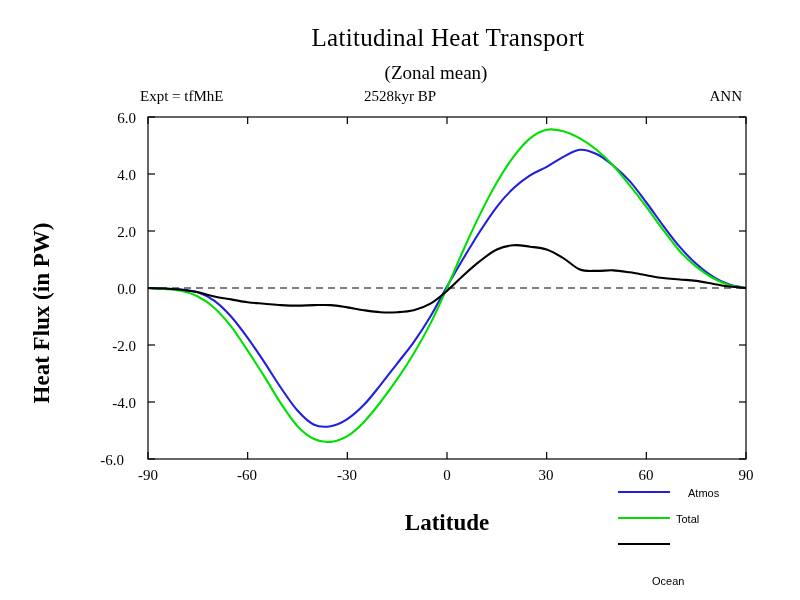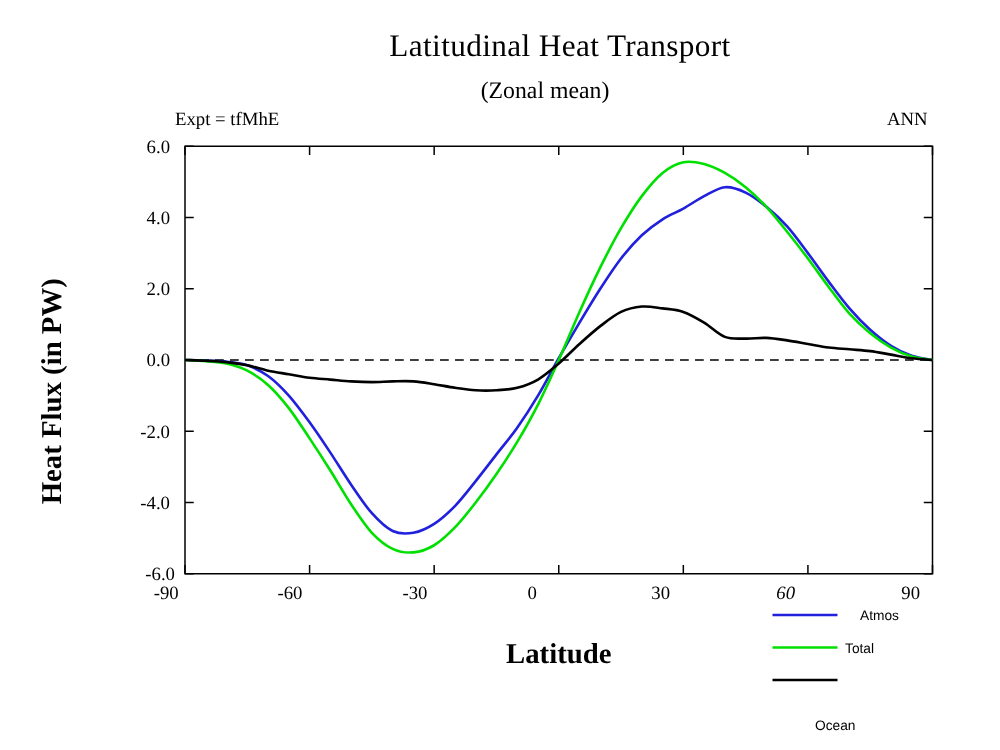--- a/index.html
+++ b/index.html
@@ -79,57 +79,59 @@
   }
   .tick-label-y {
     position: absolute;
     width: 44px;
     text-align: right;
     font-size: 15px;
   }
   .tick-label-x {
     position: absolute;
     width: 50px;
+    text-align: center;
     font-size: 15px;
   }
   .legend-label {
     position: absolute;
     font-size: 11px;
     font-family: "Liberation Sans", sans-serif;
   }
   svg { display: block; }
 </style>
 </head>
 <body>
 
 <div id="chart-root">
 
   <div class="title" id="chart-title">Latitudinal Heat Transport</div>
   <div id="chart-subtitle">(Zonal mean)</div>
 
   <div id="expt-label">Expt = tfMhE</div>
+  <div id="period-label">2528kyr BP</div>
   <div id="season-label">ANN</div>
 
   <div id="ylabel">Heat Flux (in PW)</div>
   <div id="xlabel">Latitude</div>
 
   <div class="tick-label-y" style="left:92px; top:110px;">6.0</div>
   <div class="tick-label-y" style="left:92px; top:167px;">4.0</div>
   <div class="tick-label-y" style="left:92px; top:224px;">2.0</div>
   <div class="tick-label-y" style="left:92px; top:281px;">0.0</div>
   <div class="tick-label-y" style="left:92px; top:338px;">-2.0</div>
   <div class="tick-label-y" style="left:92px; top:395px;">-4.0</div>
-  <div class="tick-label-y" style="left:96px; top:452px;">-6.0</div>
+  <div class="tick-label-y" style="left:80px; top:452px;">-6.0</div>
 
   <div class="tick-label-x" style="left:123px; top:467px;">-90</div>
   <div class="tick-label-x" style="left:222px; top:467px;">-60</div>
   <div class="tick-label-x" style="left:322px; top:467px;">-30</div>
   <div class="tick-label-x" style="left:422px; top:467px;">0</div>
   <div class="tick-label-x" style="left:521px; top:467px;">30</div>
-  <div class="tick-label-x" style="left:621px; top:467px;font-style:italic;">60</div>
+  <div class="tick-label-x" style="left:621px; top:467px;">60</div>
   <div class="tick-label-x" style="left:721px; top:467px;">90</div>
 
   <svg id="plot-svg" width="800" height="600" style="position:absolute; left:0; top:0;">
 
     <rect id="axes-frame" x="148" y="117" width="598" height="342" fill="none" stroke="#000000" stroke-width="1.2"></rect>
 
     <line id="zero-line" x1="148" y1="288" x2="746" y2="288" stroke="#000000" stroke-width="1.1" stroke-dasharray="7,5"></line>
 
     <g id="ticks" stroke="#000000" stroke-width="1.2">
         <line x1="148" x2="148" y1="459" y2="452"></line>

